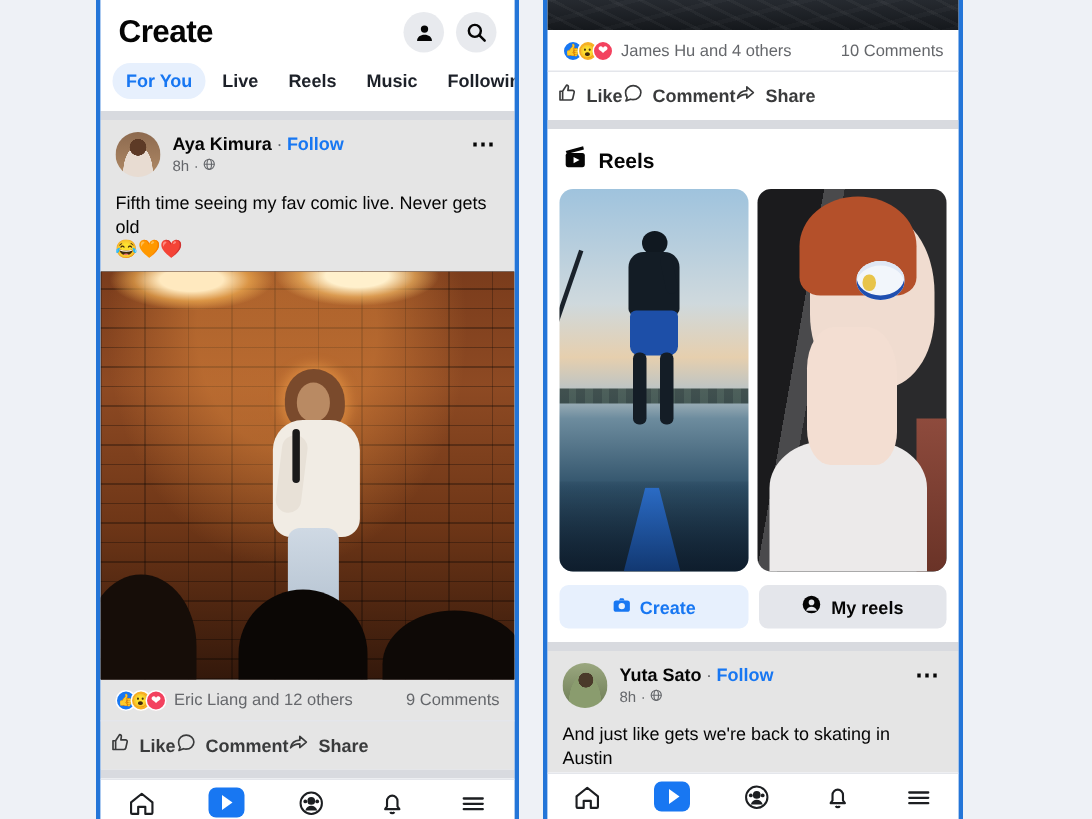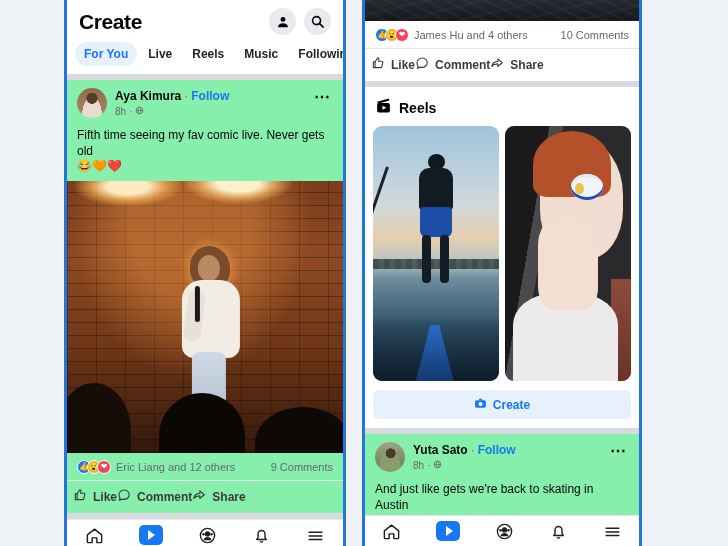--- a/index.html
+++ b/index.html
@@ -43,21 +43,21 @@
   }
   .tab {
     font-size: 12px; font-weight: bold; color: #1d2129;
     padding: 5px 9px; border-radius: 14px; white-space: nowrap;
   }
   .tab.active { background: #e7f0fd; color: #1877f2; }
 
   .divider-thick { height: 6px; background: #d8dadf; flex: 0 0 auto; }
 
   
-  .post { background: #86efac; }
+  .post { background: #e5e5e5; }
   .post-head {
     display: flex; align-items: flex-start; gap: 8px;
     padding: 8px 10px 4px 10px;
   }
   .avatar {
     width: 30px; height: 30px; border-radius: 50%;
     flex: 0 0 auto; overflow: hidden; position: relative;
     background: #c8a98c;
   }
   .avatar.ay { background:
@@ -535,20 +535,30 @@
         <div class="reel-btn create">
           <span>
             <svg width="13" height="13" viewBox="0 0 24 24" fill="#1877f2">
               <rect x="2" y="6" width="20" height="14" rx="3.2"></rect>
               <path d="M8.4 6 10 3.4h4L15.6 6z"></path>
               <circle cx="12" cy="13" r="3.9" fill="#e7f0fd"></circle>
             </svg>
           </span>
           <span>Create</span>
         </div>
+        <div class="reel-btn mine">
+          <span>
+            <svg width="14" height="14" viewBox="0 0 24 24">
+              <circle cx="12" cy="12" r="10" fill="#050505"></circle>
+              <circle cx="12" cy="9.6" r="3.2" fill="#e4e6eb"></circle>
+              <path d="M5.8 19.2c1-3.1 3.4-4.6 6.2-4.6s5.2 1.5 6.2 4.6z" fill="#e4e6eb"></path>
+            </svg>
+          </span>
+          <span>My reels</span>
+        </div>
       </div>
     </div>
 
     <div class="divider-thick"></div>
 
     <div class="post">
       <div class="post-head">
         <div class="avatar yu"></div>
         <div class="post-meta">
           <div class="name-row">

